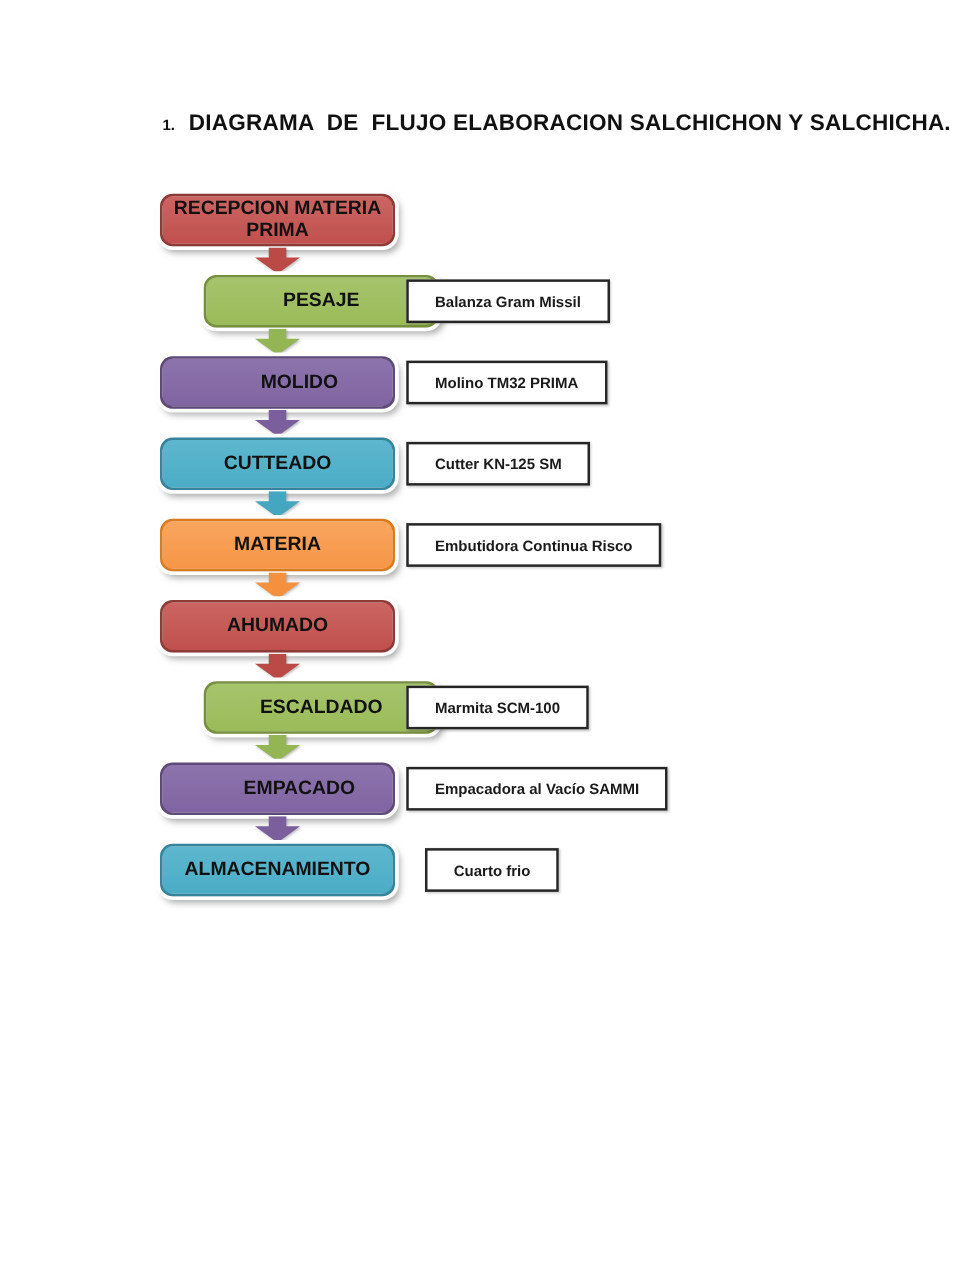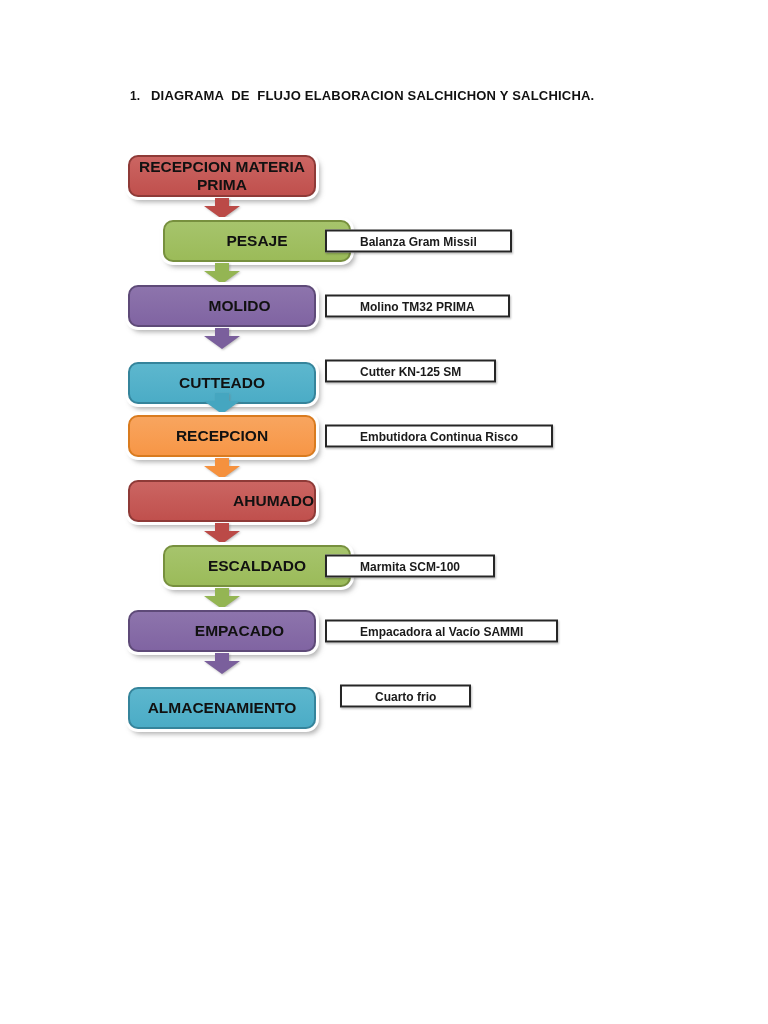--- a/index.html
+++ b/index.html
@@ -13,60 +13,60 @@
   }
   .page { position: absolute; left: 0; top: 0; width: 768px; height: 1024px; background: #ffffff; }
 
   
   .title-row {
     position: absolute; left: 130px; top: 88px;
     display: flex; align-items: baseline;
     font-weight: bold; color: #111;
   }
   .title-num { font-size: 12px; margin-right: 11px; }
-  .title-text { font-size: 13px; letter-spacing: 0.2px; white-space: pre-wrap; }
+  .title-text { font-size: 18px; letter-spacing: 0.2px; white-space: pre-wrap; }
 
   
   .flow { position: absolute; left: 128px; top: 155px; width: 520px; }
   .step { position: relative; height: 65px; }
   .node {
     position: absolute; left: 0; top: 0;
     width: 188px; height: 42px;
     border-radius: 10px;
     border: 2px solid;
     display: flex; align-items: center; justify-content: center;
     text-align: center;
     font-weight: bold; font-size: 15.5px; line-height: 1.15;
     color: #111;
     box-shadow: 0 0 0 3px #ffffff, 3px 4px 5px 1px rgba(110,110,110,0.55);
   }
-  .node.red    { background: linear-gradient(#cb6562, #c0504d); border-color: #8e3a37; justify-content: flex-end; }
+  .node.red    { background: linear-gradient(#cb6562, #c0504d); border-color: #8e3a37; }
   .node.green  { background: linear-gradient(#a6c46c, #9bbb59); border-color: #77903e; margin-left: 35px; }
   .node.purple { background: linear-gradient(#8d74ac, #8064a2); border-color: #5e4a78; padding-left: 35px; }
-  .node.teal   { background: linear-gradient(#5db7ce, #4bacc6); border-color: #35849b; margin-top: 12px; }
+  .node.teal   { background: linear-gradient(#5db7ce, #4bacc6); border-color: #35849b; }
   .node.orange { background: linear-gradient(#f8a55f, #f79646); border-color: #d97b1f; }
 
   .arrow {
     position: absolute; left: 76px; top: 43px;
     width: 36px; height: 21px; line-height: 0;
     filter: drop-shadow(1px 1.5px 1px rgba(120,120,120,0.5));
   }
   .arrow svg { display: block; }
   .arrow.red    { color: #bb4a47; }
   .arrow.green  { color: #94b553; }
   .arrow.purple { color: #7a5f9c; }
   .arrow.teal   { color: #45a6c0; }
   .arrow.orange { color: #f5913e; }
 
   .equip {
     position: absolute; left: 197px; top: 21px;
     transform: translateY(-50%);
-    height: 23px;
+    height: 35px;
     display: flex; align-items: center;
-    padding: 0 33px;
+    padding: 0 21px;
     background: #ffffff;
     border: 2px solid #262626;
     font-size: 12px; font-weight: bold; white-space: nowrap;
     color: #1a1a1a;
     box-shadow: 1px 1px 2px rgba(0,0,0,0.25);
   }
 </style>
 </head>
 <body>
 
@@ -127,21 +127,21 @@
         </div>
       <div class="arrow teal">
           <svg width="36" height="21" viewBox="0 0 36 21">
             <path d="M11 0 H25 V8 H36 L18 21 L0 8 H11 Z" fill="currentColor"></path>
           </svg>
         </div>
     </div>
 
     <div class="step">
       <div class="node orange">
-          <span>RECEPCION</span>
+          <span>MATERIA</span>
         </div>
       <div class="equip">
           <span>Embutidora Continua Risco</span>
         </div>
       <div class="arrow orange">
           <svg width="36" height="21" viewBox="0 0 36 21">
             <path d="M11 0 H25 V8 H36 L18 21 L0 8 H11 Z" fill="currentColor"></path>
           </svg>
         </div>
     </div>

